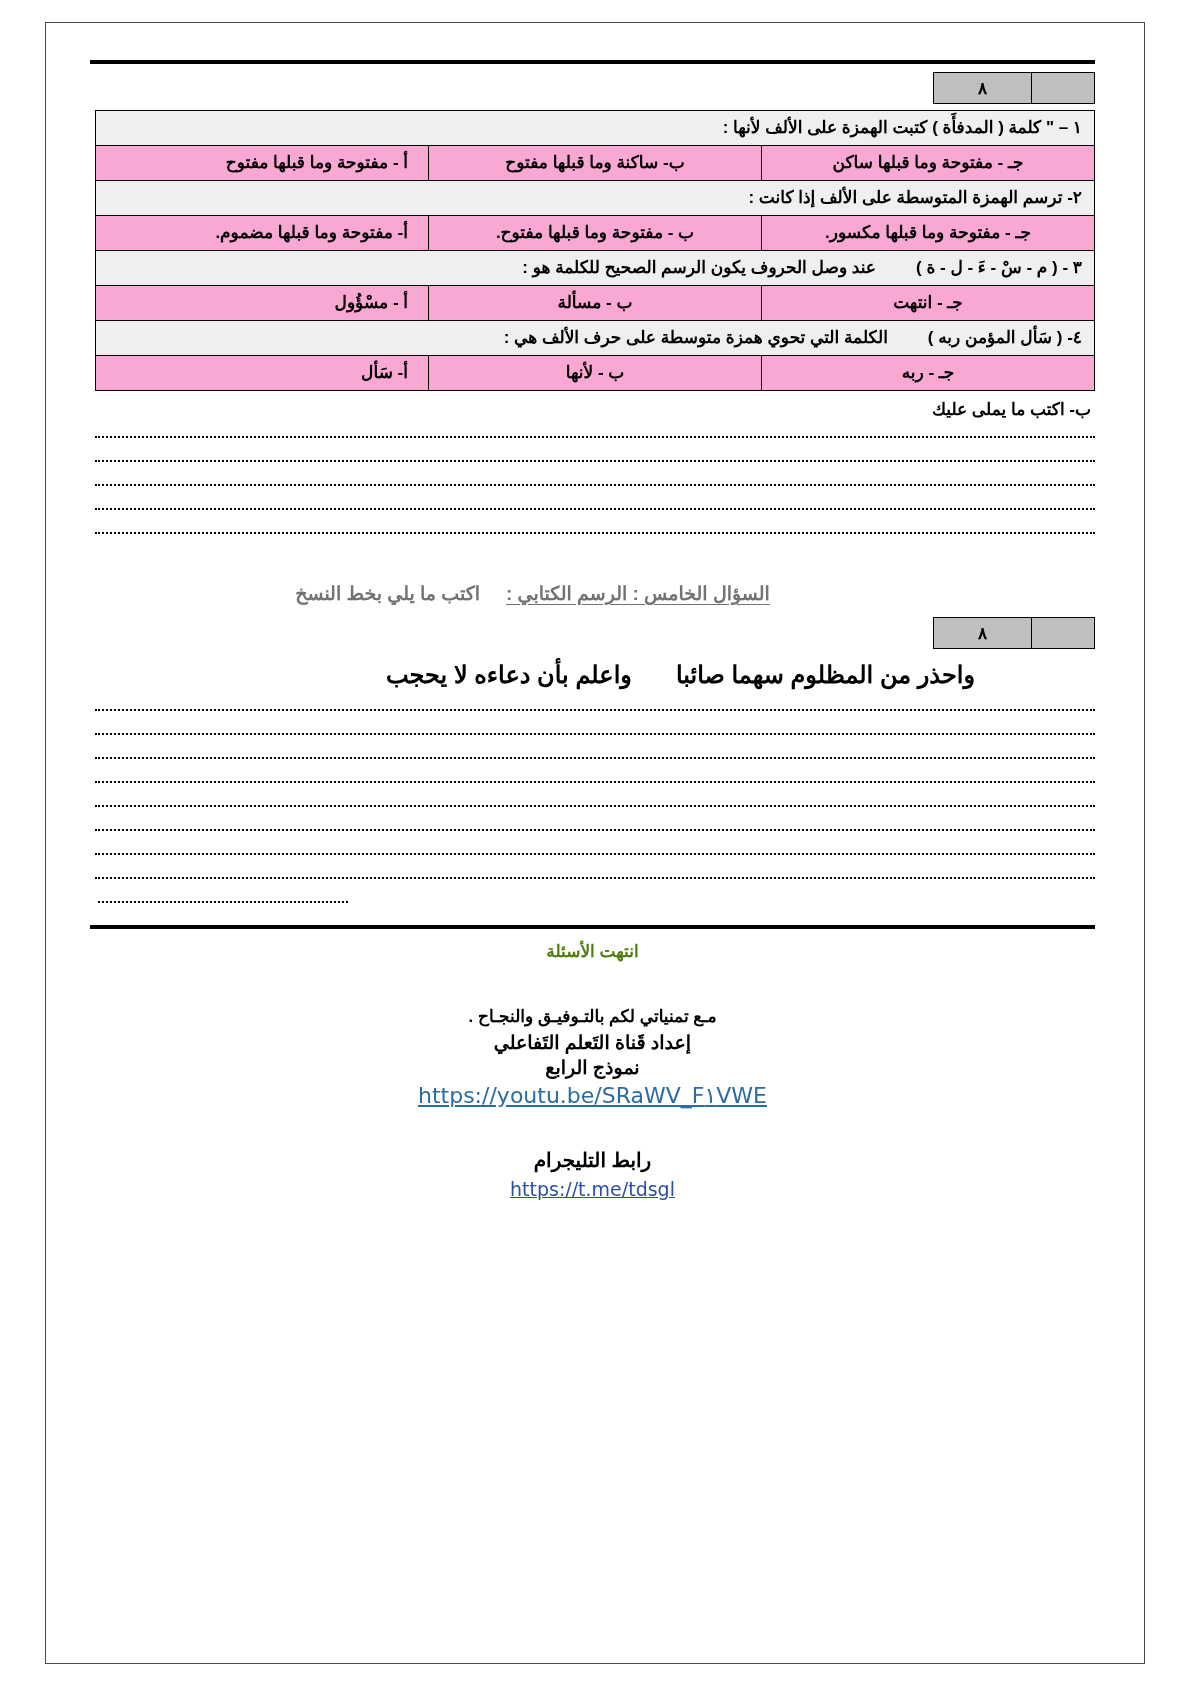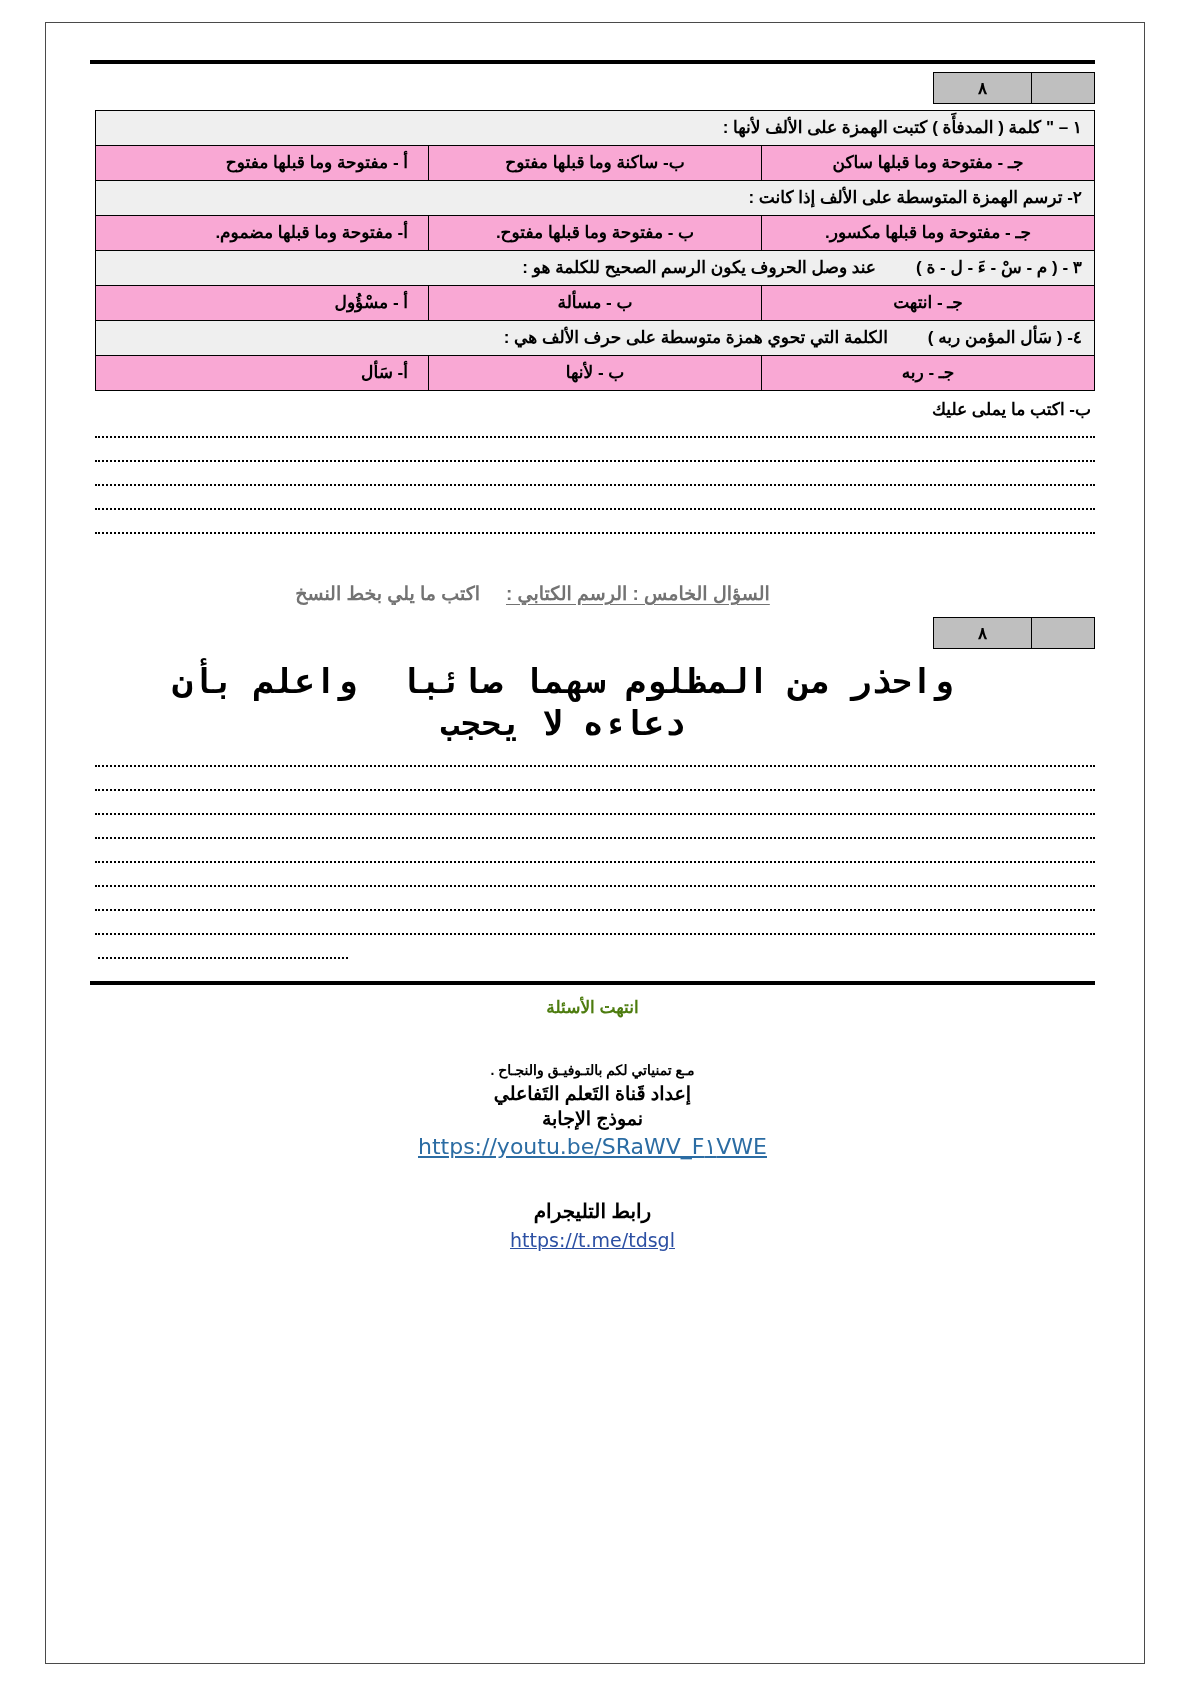--- a/index.html
+++ b/index.html
@@ -165,45 +165,45 @@
     text-decoration: underline;
     text-underline-offset: 4px;
   }
   .q5-title .sp { display: inline-block; width: 26px; }
 
   .q5-marks-wrap {
     margin-top: 12px;
   }
 
   .naskh-line {
-    text-align: center;
-    font-size: 34px;
+    text-align: right;
+    font-size: 24px;
     font-weight: bold;
     color: #000;
     margin: 12px 120px 20px 60px;
-    font-family: Liberation Mono, monospace;
+    font-family: Liberation Sans, sans-serif;
     letter-spacing: 0;
   }
   .naskh-line .gap3 { display: inline-block; width: 44px; }
 
   .end-text {
     text-align: center;
     font-size: 17px;
     font-weight: bold;
     color: #4d7c0f;
     margin: 12px 0 0 0;
   }
 
   .footer {
     text-align: center;
     margin-top: 44px;
     color: #000;
   }
   .footer .f1 {
-    font-size: 14px;
+    font-size: 17px;
     font-weight: bold;
     margin-bottom: 4px;
   }
   .footer .f2 {
     font-size: 19px;
     font-weight: bold;
     margin-bottom: 2px;
   }
   .footer .f3 {
     font-size: 19px;
@@ -338,20 +338,20 @@
       <div class="dotline short"></div>
     </div>
 
     <div class="hr-thick-2"></div>
 
     <div class="end-text">انتهت الأسئلة</div>
 
     <div class="footer">
       <div class="f1">مـع تمنياتي لكم بالتـوفيـق والنجـاح .</div>
       <div class="f2">إعداد قَناة التَعلم التَفاعلي</div>
-      <div class="f3">نموذج الإجابة</div>
+      <div class="f3">نموذج الرابع</div>
       <a class="link" href="#">https://youtu.be/SRaWV_F١VWE</a>
       <div class="tg-label">رابط التليجرام</div>
       <a class="link2" href="#">https://t.me/tdsgl</a>
     </div>
 
   </div>
 </div>
 
 </body></html>

